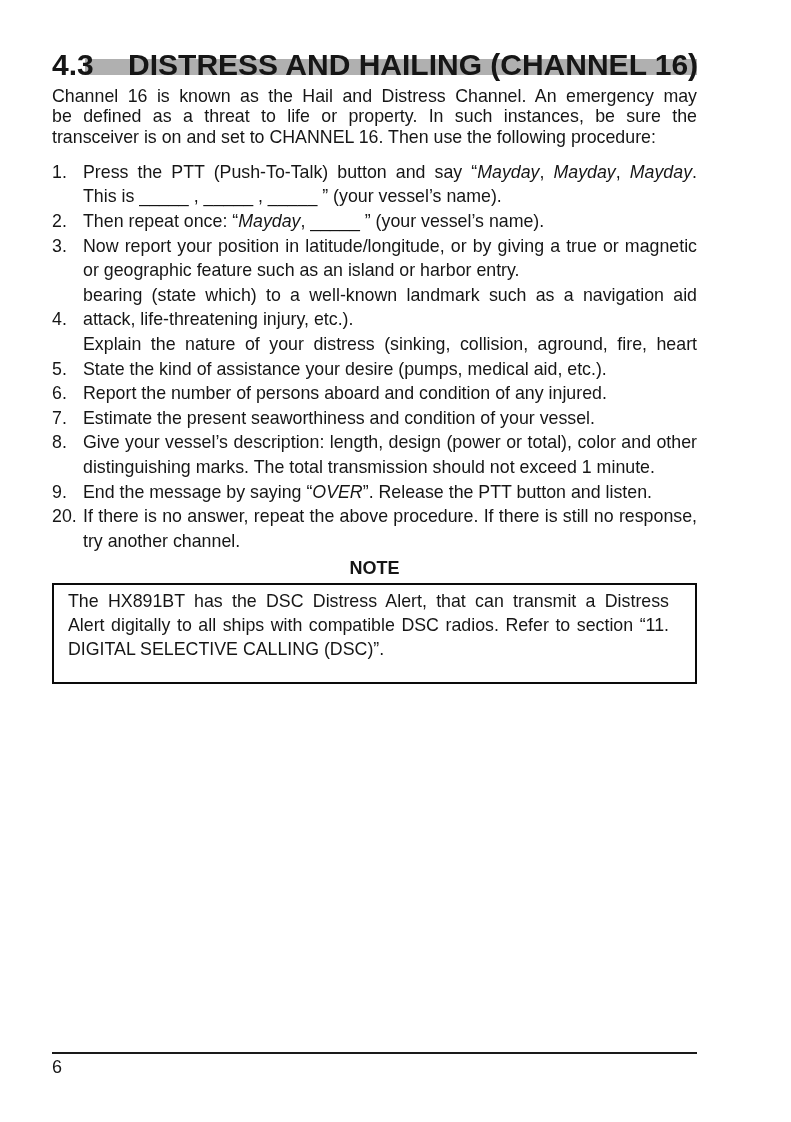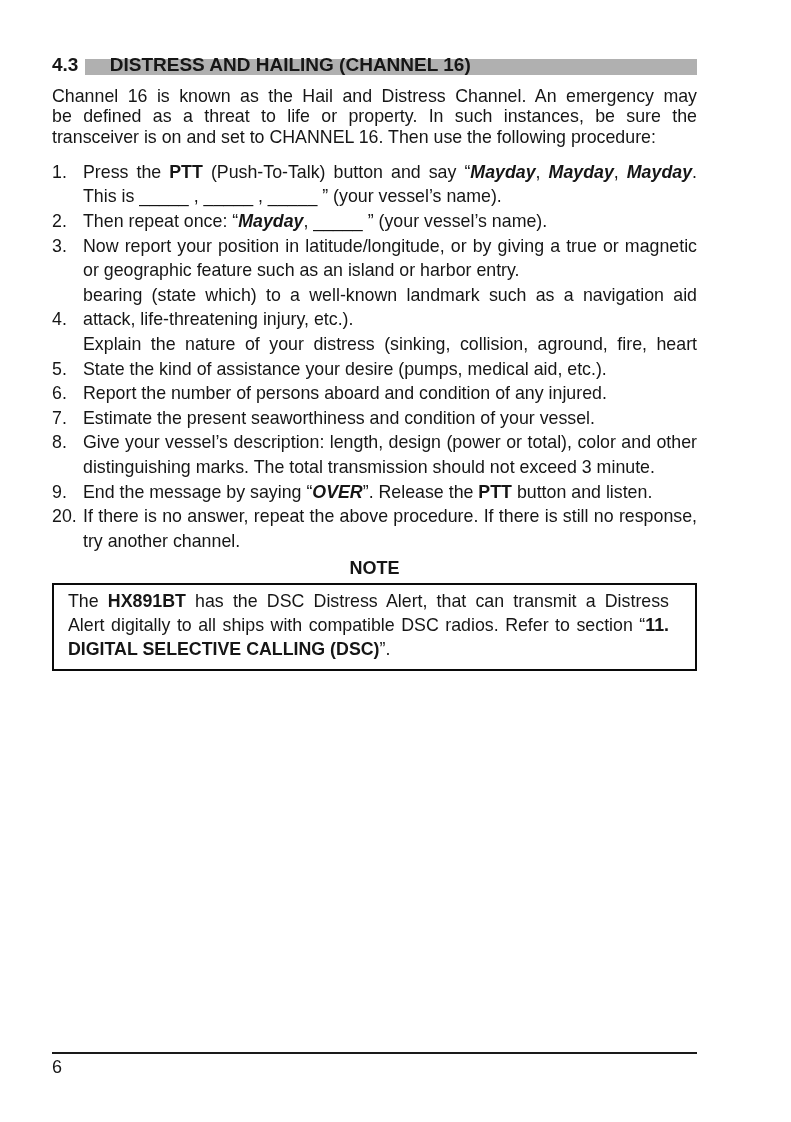--- a/index.html
+++ b/index.html
@@ -11,48 +11,48 @@
     font-family:"Liberation Sans","DejaVu Sans",sans-serif;
     color:#161616;
     overflow:hidden;
     margin:0 auto;
   }
   .content { position:absolute; left:52px; top:52px; width:645px; }
 
   
   h1.section-heading {
     position:relative; height:26px;
-    font-size:19px; font-weight:bold; line-height:26px;
+    font-size:30px; font-weight:bold; line-height:26px;
     white-space:nowrap;
   }
   .hbar { position:absolute; left:33px; right:0; top:7px; height:16px; background:#b0b0b0; }
   .hnum, .htitle { position:relative; z-index:1; }
   .htitle { margin-left:26px; }
 
   
   .intro { margin-top:8px; font-size:17.8px; line-height:20.3px; }
   .line { text-align:justify; text-align-last:justify; }
   .line.final { text-align-last:auto; }
-  .b { font-weight:bold;margin-top:11px; }
+  .b { font-weight:normal;margin-top:11px; }
   .i { font-style:italic; }
 
   
   .procedure { margin-top:13px; font-size:17.8px; line-height:24.6px; }
   .item { position:relative; padding-left:31px; }
   .item .num { position:absolute; left:0; top:0; line-height:24.6px; }
 
   
   .note-heading {
     margin-top:4px; text-align:center;
     font-size:18px; font-weight:bold; line-height:22px;
   }
   .note-box {
     margin-top:4px;
     border:2px solid #0a0a0a;
-    padding:4px 26px 8px 14px;
+    padding:4px 26px 21px 14px;
     font-size:17.8px; line-height:24px;
   }
 
   
   .footer-rule { position:absolute; left:52px; top:1052px; width:645px; height:2px; background:#1a1a1a; }
   .page-number { position:absolute; left:52px; top:1056px; font-size:18px; line-height:22px; }
 </style>
 </head>
 <body>
 
@@ -115,21 +115,21 @@
         <div class="item">
           <span class="num">7.</span>
           <div class="ibody">
             <div class="line final"><span>Estimate the present seaworthiness and condition of your vessel.</span></div>
           </div>
         </div>
         <div class="item">
           <span class="num">8.</span>
           <div class="ibody">
             <div class="line"><span>Give your vessel’s description: length, design (power or total), color and other</span></div>
-            <div class="line final"><span>distinguishing marks. The total transmission should not exceed 3 minute.</span></div>
+            <div class="line final"><span>distinguishing marks. The total transmission should not exceed 1 minute.</span></div>
           </div>
         </div>
         <div class="item">
           <span class="num">9.</span>
           <div class="ibody">
             <div class="line final"><span>End the message by saying “</span><span class="b i">OVER</span><span>”. Release the </span><span class="b">PTT</span><span> button and listen.</span></div>
           </div>
         </div>
         <div class="item">
           <span class="num">20.</span>

